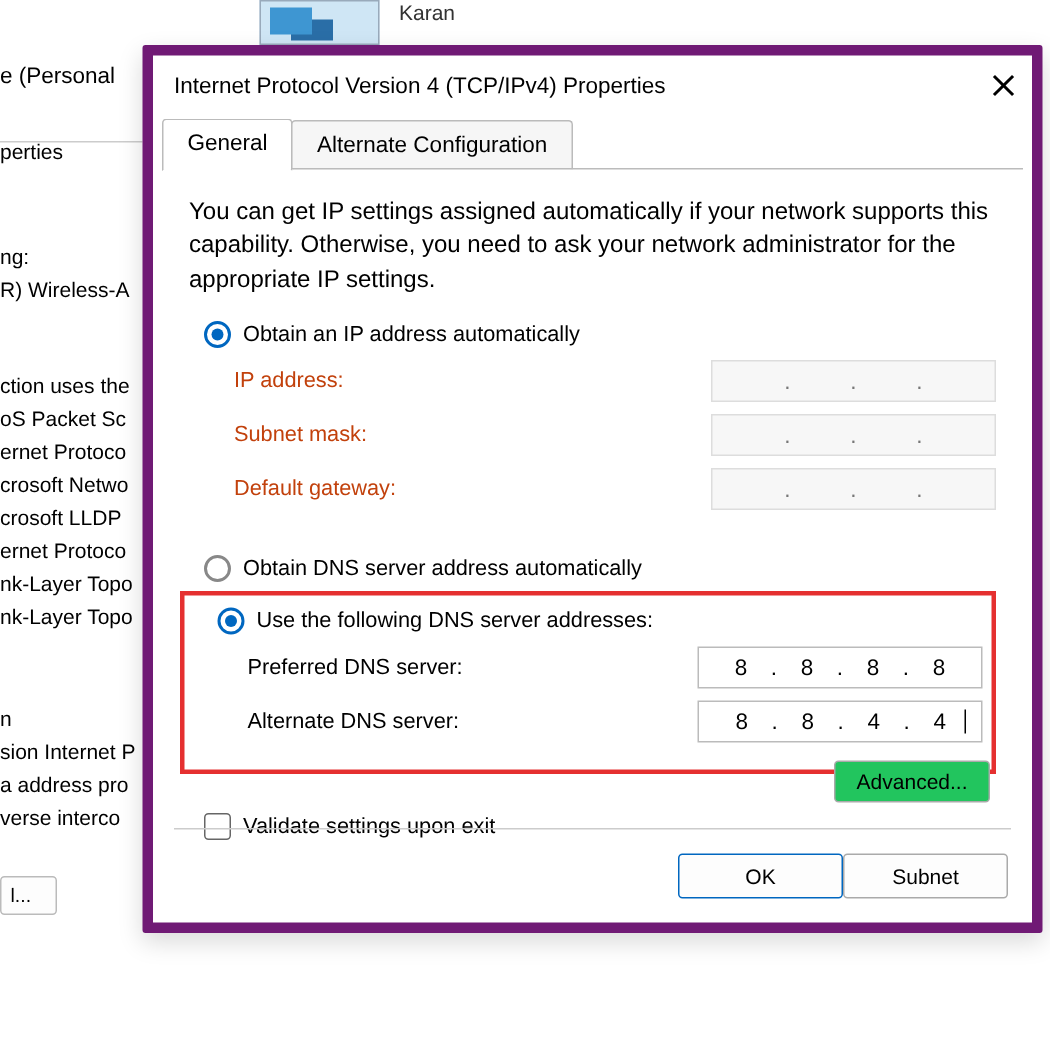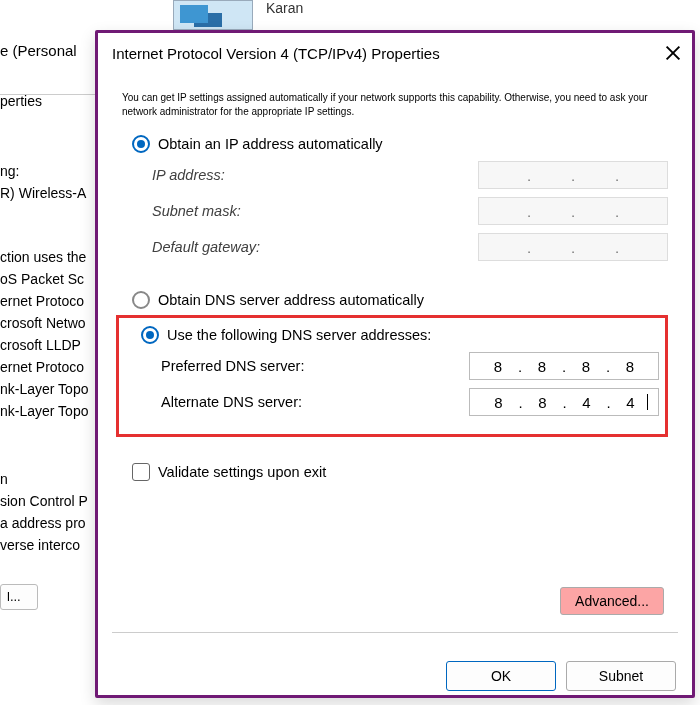--- a/index.html
+++ b/index.html
@@ -34,23 +34,23 @@
   .bg-divider {position:absolute; left:0; top:56px; width:95px; height:1px; background:#ccc;}
   .bg-btn {
     position:absolute; left:0; width:38px; height:26px;
     border:1px solid #bbb; background:#fdfdfd; border-radius:3px;
     font-size:13px; text-align:left; padding-left:6px; line-height:24px;
   }
 
   
   .dialog {
     position:absolute; top:30px; left:95px;
-    width:600px; height:668px;
+    width:600px; height:592px;
     background:#fff;
-    border:3px solid #701a75;
+    border:7px solid #701a75;
     border-radius:2px;
     box-shadow:0 6px 16px rgba(0,0,0,.15);
     display:flex; flex-direction:column;
   }
   .titlebar {
     height:40px; display:flex; align-items:center;
     padding:0 10px 0 14px;
   }
   .titlebar .title { flex:1; font-size:15px; }
   .close-icon { width:18px; height:18px; cursor:pointer; position:relative; }
@@ -77,34 +77,34 @@
   }
   .tab.active {
     background:#fff; position:relative; z-index:2;
     border-bottom:1px solid #fff; margin-bottom:-1px;
     padding-bottom:9px;
   }
 
   .content {
     flex:1; padding:18px 24px 10px 24px;
   }
-  .intro { line-height:1.4; margin-bottom:16px; font-size:10px; }
+  .intro { line-height:1.4; margin-bottom:16px; font-size:16px; }
 
   .radio-row { display:flex; align-items:center; gap:8px; margin:6px 0 6px 10px; font-size:14.5px;}
   .radio {
     width:18px; height:18px; border:2px solid #888; border-radius:50%;
     display:inline-flex; align-items:center; justify-content:center;
     background:#fff; cursor:pointer;
   }
   .radio.selected { border-color:#0067c0;}
   .radio.selected::after{content:"";width:8px;height:8px;border-radius:50%;background:#0067c0;}
 
   .field-row { display:flex; align-items:center; margin:8px 0 8px 30px;}
   .field-row .label { flex:1; font-size:14.5px;}
-  .field-row.disabled .label{ color:#404040;font-style:italic;}
+  .field-row.disabled .label{ color:#c2410c;}
   .ip-input {
     width:190px; height:28px; border:1px solid #bbb; background:#fff;
     display:flex; align-items:center; justify-content:center;
     font-family:inherit; font-size:15px; letter-spacing:0;
   }
   .ip-input.disabled { background:#f7f7f7; color:#777; border-color:#ddd;}
   .ip-input .oct { width:36px; text-align:center; }
   .ip-input .dot { width:8px; text-align:center; }
 
   .section-break{height:16px;}
@@ -116,29 +116,29 @@
   }
 
   .checkbox-row{display:flex; align-items:center; gap:8px; margin:26px 0 0 10px; font-size:14.5px;}
   .checkbox{
     width:18px; height:18px; border:1.5px solid #666; border-radius:3px; background:#fff; cursor:pointer;
   }
 
   .adv-btn{
     position:absolute; right:28px; bottom:80px;
     height:28px; padding:0 14px; border:1px solid #aaa; border-radius:3px;
-    background:#fca5a5; font-size:14px; line-height:26px; cursor:default;
+    background:#22c55e; font-size:14px; line-height:26px; cursor:default;
   }
 
   .sep-line{
     position:absolute; left:14px; right:14px; bottom:62px; height:1px; background:#ccc;
   }
 
   .footer{
-    position:absolute; right:16px; bottom:4px; display:flex; gap:10px;
+    position:absolute; right:16px; bottom:16px; display:flex; 
   }
   .footer button{
     width:110px; height:30px; border:1px solid #aaa; border-radius:3px;
     background:#fdfdfd; font-size:14px; cursor:default;
   }
   .footer button.primary{ border:1.5px solid #0067c0; }
 </style>
 </head>
 <body>
 
@@ -154,32 +154,36 @@
     <div style="margin-top:48px">ction uses the</div>
     <div style="margin-top:6px">oS Packet Sc</div>
     <div>ernet Protoco</div>
     <div>crosoft Netwo</div>
     <div>crosoft LLDP</div>
     <div>ernet Protoco</div>
     <div>nk-Layer Topo</div>
     <div>nk-Layer Topo</div>
     <div class="bg-btn" style="top:546px">l...</div>
     <div style="margin-top:52px">n</div>
-    <div>sion Control P</div>
+    <div>sion Internet P</div>
     <div>a address pro</div>
     <div>verse interco</div>
   </div>
 </div>
 
 <div class="dialog">
   <div class="titlebar">
     <div class="title">Internet Protocol Version 4 (TCP/IPv4) Properties</div>
     <div class="close-icon"></div>
   </div>
 
+  <div class="tabs">
+    <div class="tab active"><span>General</span></div>
+    <div class="tab"><span>Alternate Configuration</span></div>
+  </div>
 
   <div class="content">
     <div class="intro">You can get IP settings assigned automatically if your network supports this capability. Otherwise, you need to ask your network administrator for the appropriate IP settings.</div>
 
     <div class="radio-row">
       <span class="radio selected"></span>
       <span>Obtain an IP address automatically</span>
     </div>
 
     <div class="field-row disabled">

